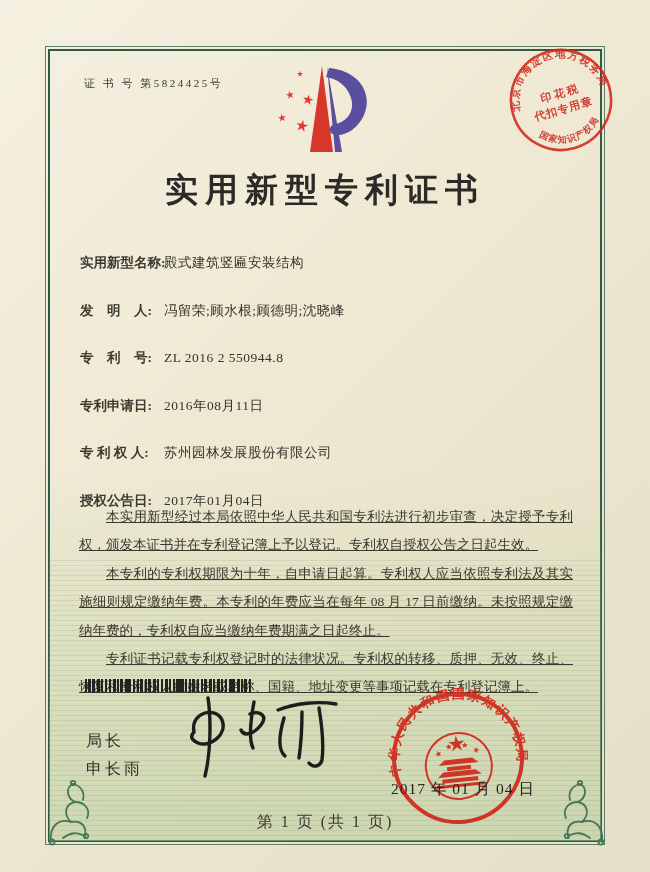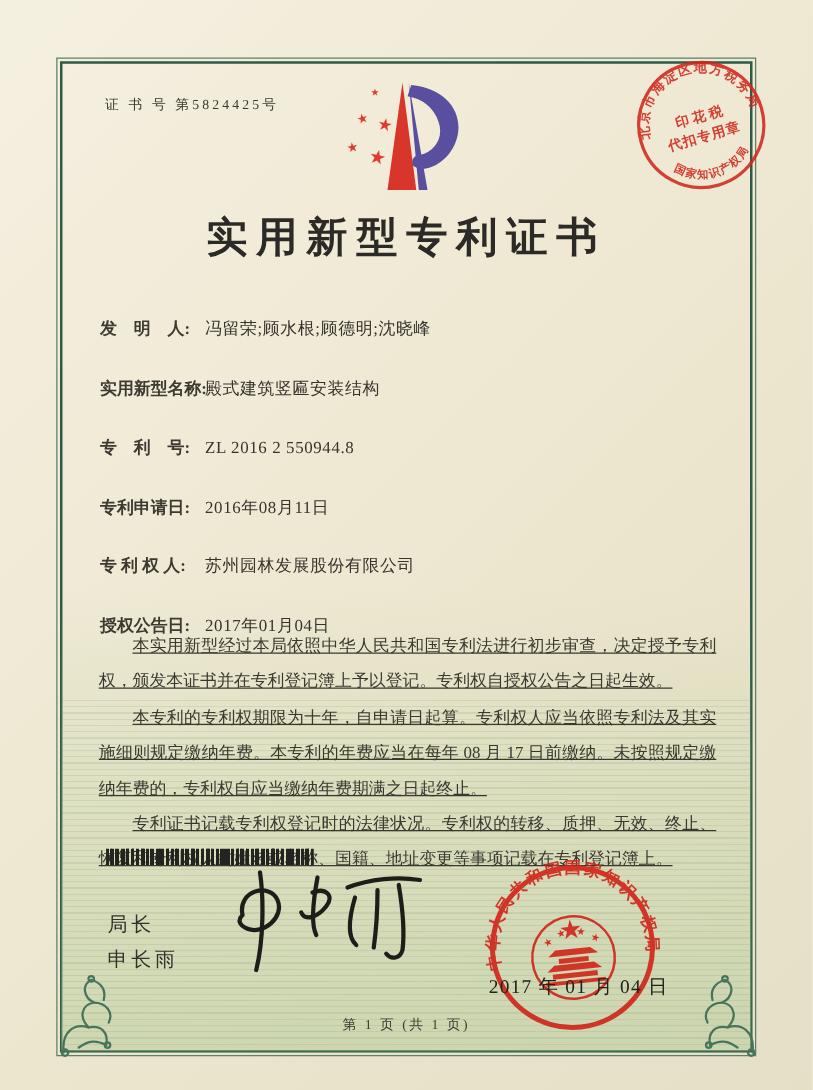--- a/index.html
+++ b/index.html
@@ -29,21 +29,21 @@
   .body-text p{margin:0;text-indent:2em;}
   .barcode{position:absolute;left:85px;top:679px;width:166px;height:13px;
     background-image:
       repeating-linear-gradient(90deg,#23231f 0 2px,transparent 2px 4px),
       repeating-linear-gradient(90deg,#23231f 0 1px,transparent 1px 7px),
       repeating-linear-gradient(90deg,transparent 0 3px,#23231f 3px 5px,transparent 5px 13px);}
   .director{position:absolute;left:86px;top:727px;font-size:16px;letter-spacing:3px;color:#33312a;line-height:28px;}
   .signature{position:absolute;left:178px;top:690px;width:168px;height:98px;}
   .seal{position:absolute;left:386px;top:686px;width:144px;height:144px;opacity:.92;transform:rotate(-6deg);}
   .grant-date{position:absolute;left:391px;top:779px;font-size:15.5px;letter-spacing:1px;color:#22211d;}
-  .footer{position:absolute;left:0;right:0;top:812px;text-align:center;font-size:11px;letter-spacing:2px;color:#3c3a31;}
+  .footer{position:absolute;left:0;right:0;top:812px;text-align:center;font-size:16px;letter-spacing:2px;color:#3c3a31;}
   .tax-stamp{position:absolute;left:503px;top:42px;width:116px;height:116px;opacity:.88;transform:rotate(-16deg);}
   .orn{position:absolute;width:66px;height:70px;}
   .orn-bl{left:47px;top:776px;}
   .orn-br{left:540px;top:776px;transform:scaleX(-1);}
 </style>
 </head>
 <body>
 
 <div class="paper-shade"></div>
 <div class="frame">
@@ -106,26 +106,26 @@
     <textPath href="#taxArcBottom" startOffset="50%" text-anchor="middle">国家知识产权局</textPath>
   </text>
   <text x="0" y="-3" text-anchor="middle" fill="#d0281c" font-size="11" font-weight="bold">印 花 税</text>
   <text x="0" y="13" text-anchor="middle" fill="#d0281c" font-size="11" font-weight="bold" letter-spacing="1">代扣专用章</text>
 </svg>
 
 <div class="title">实用新型专利证书</div>
 
 <div class="fields">
   <div class="field">
+    <span class="lbl">实用新型名称:</span>
+    <span class="val">殿式建筑竖匾安装结构</span>
+  </div>
+  <div class="field">
     <span class="lbl">发　明　人:</span>
     <span class="val">冯留荣;顾水根;顾德明;沈晓峰</span>
-  </div>
-  <div class="field">
-    <span class="lbl">实用新型名称:</span>
-    <span class="val">殿式建筑竖匾安装结构</span>
   </div>
   <div class="field">
     <span class="lbl">专　利　号:</span>
     <span class="val">ZL 2016 2 550944.8</span>
   </div>
   <div class="field">
     <span class="lbl">专利申请日:</span>
     <span class="val">2016年08月11日</span>
   </div>
   <div class="field">

